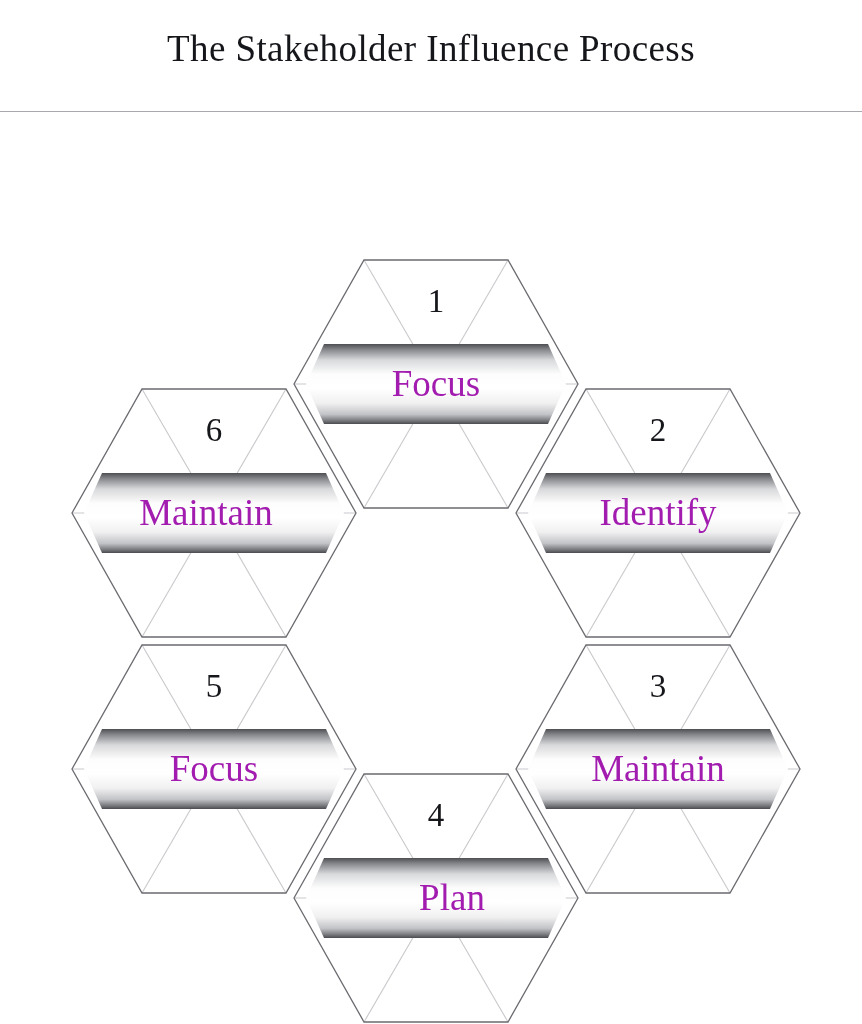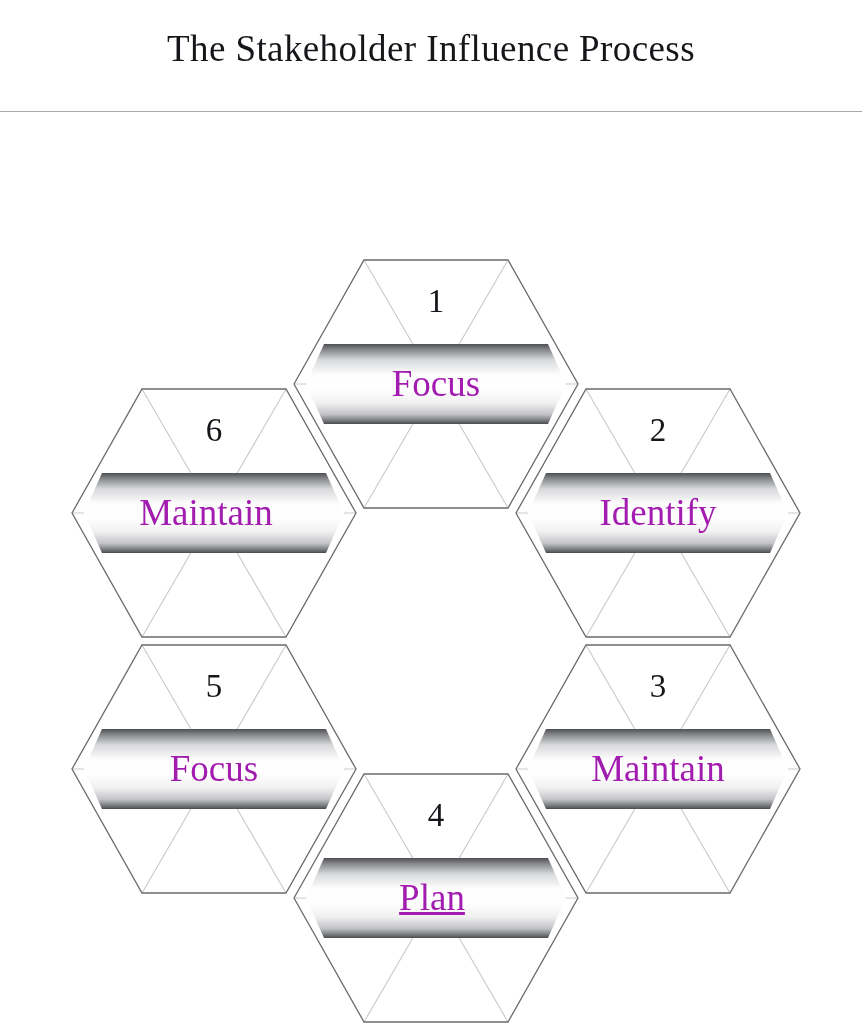--- a/index.html
+++ b/index.html
@@ -171,21 +171,21 @@
         </g>
     </svg>
     <div id="text-layer">
         <div class="hex-number" style="left: 436px; top: 173px;">1</div>
         <div class="hex-label" style="left: 436px; top: 253px;">Focus</div>
         <div class="hex-number" style="left: 658px; top: 302px;">2</div>
         <div class="hex-label" style="left: 658px; top: 382px;">Identify</div>
         <div class="hex-number" style="left: 658px; top: 558px;">3</div>
         <div class="hex-label" style="left: 658px; top: 638px;">Maintain</div>
         <div class="hex-number" style="left: 436px; top: 687px;">4</div>
-        <div class="hex-label" style="left: 432px; top: 767px; text-decoration: underline;">Plan</div>
+        <div class="hex-label" style="left: 452px; top: 767px;">Plan</div>
         <div class="hex-number" style="left: 214px; top: 558px;">5</div>
         <div class="hex-label" style="left: 214px; top: 638px;">Focus</div>
         <div class="hex-number" style="left: 214px; top: 302px;">6</div>
         <div class="hex-label" style="left: 206px; top: 382px;">Maintain</div>
       </div>
   </div>
 
 </div>
 
 </body></html>

